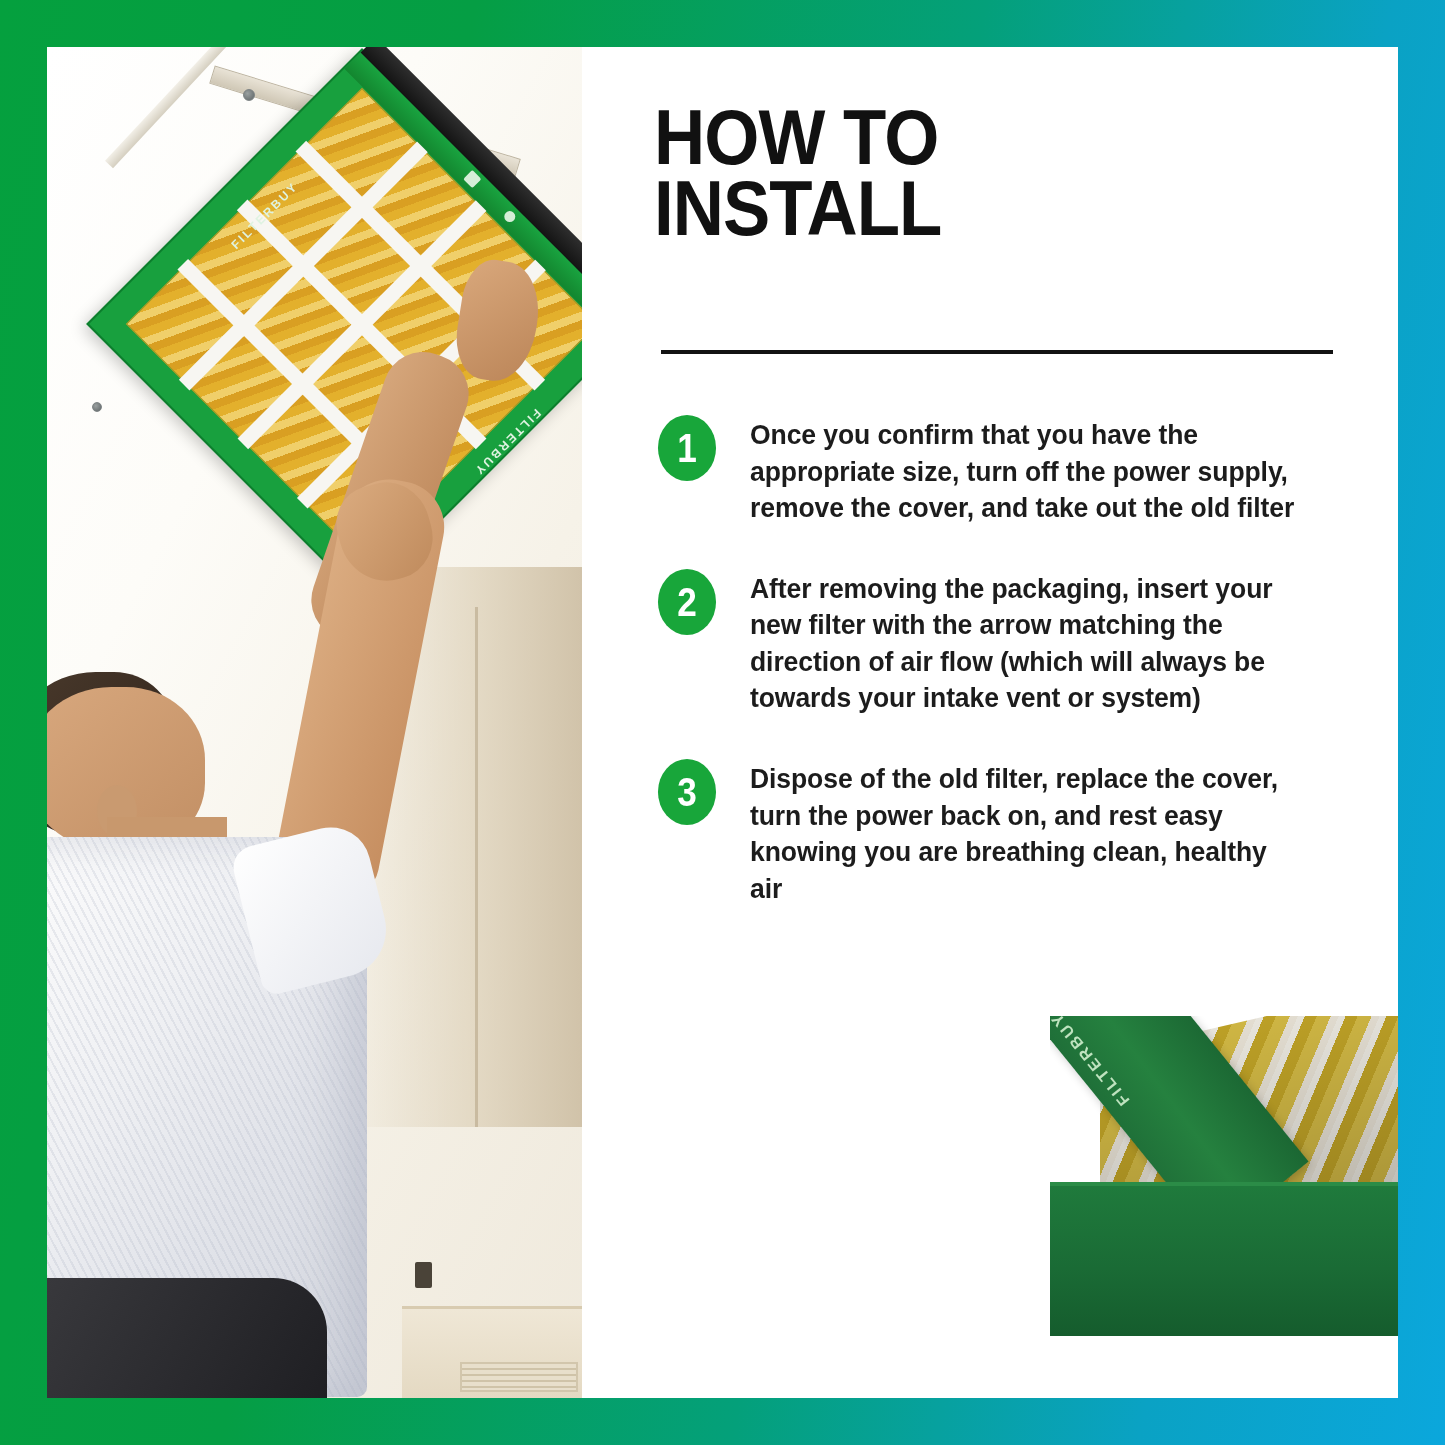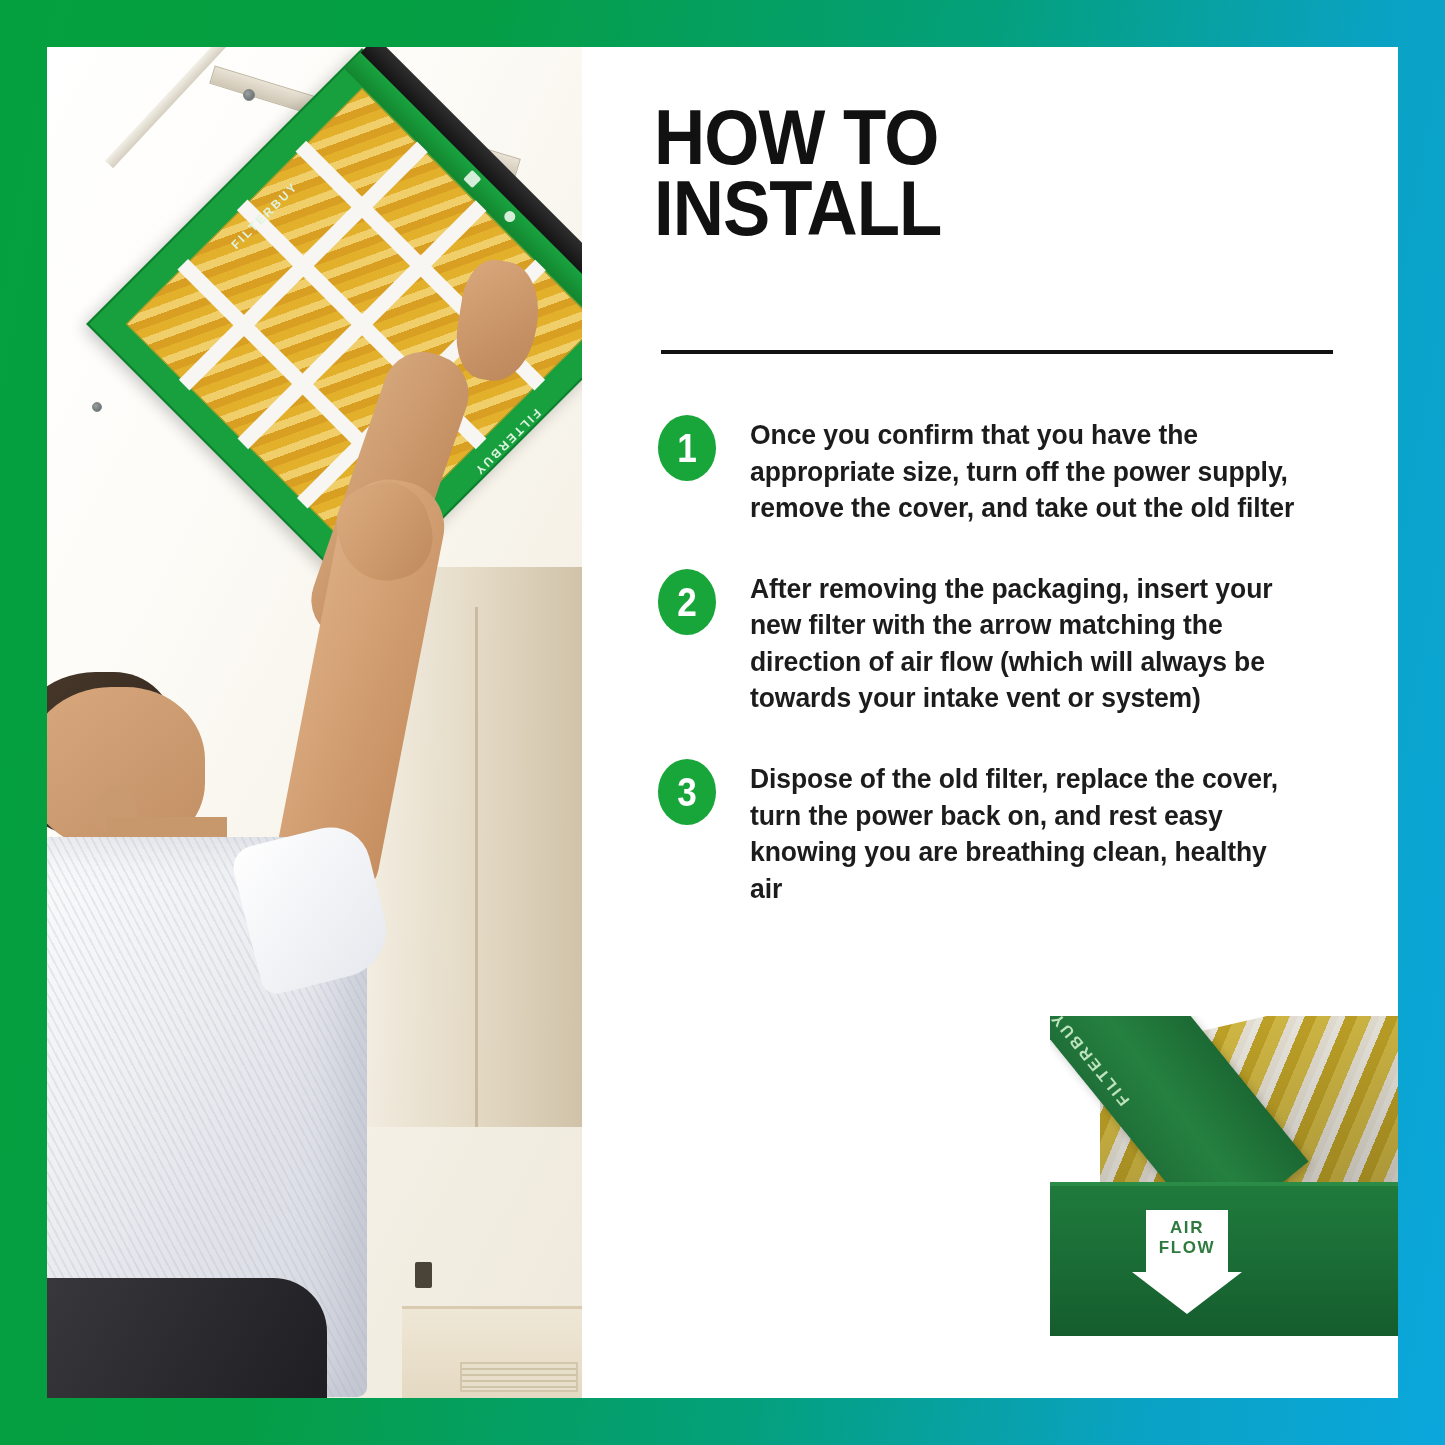--- a/index.html
+++ b/index.html
@@ -461,25 +461,17 @@
         <div class="pr-top">
           <div class="pr-pleats">
             <div class="pr-pleat-shade"></div>
           </div>
         </div>
         <div class="pr-frame-edge">
           <div class="pr-brand">FILTERBUY</div>
         </div>
         <div class="pr-band-top"></div>
         <div class="pr-band"></div>
-        <div class="pr-arrow">
-          <div class="pr-arrow-box"></div>
-          <div class="pr-arrow-head"></div>
-          <div class="pr-arrow-label">
-            <div>AIR</div>
-            <div>FLOW</div>
-          </div>
-        </div>
       </div>
 
     </div>
   </div>
 </div>
 
 </body></html>

